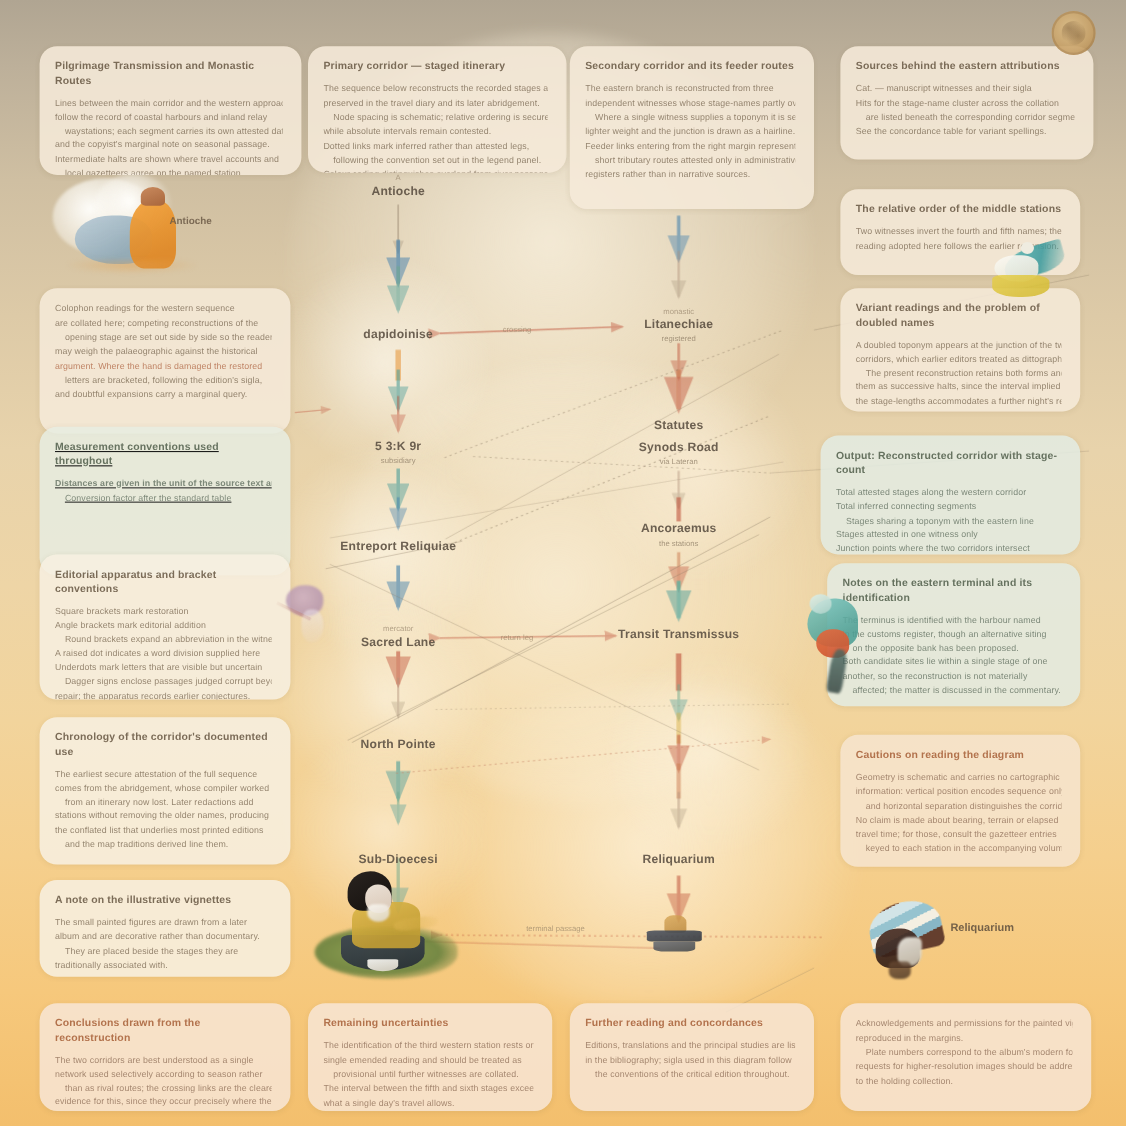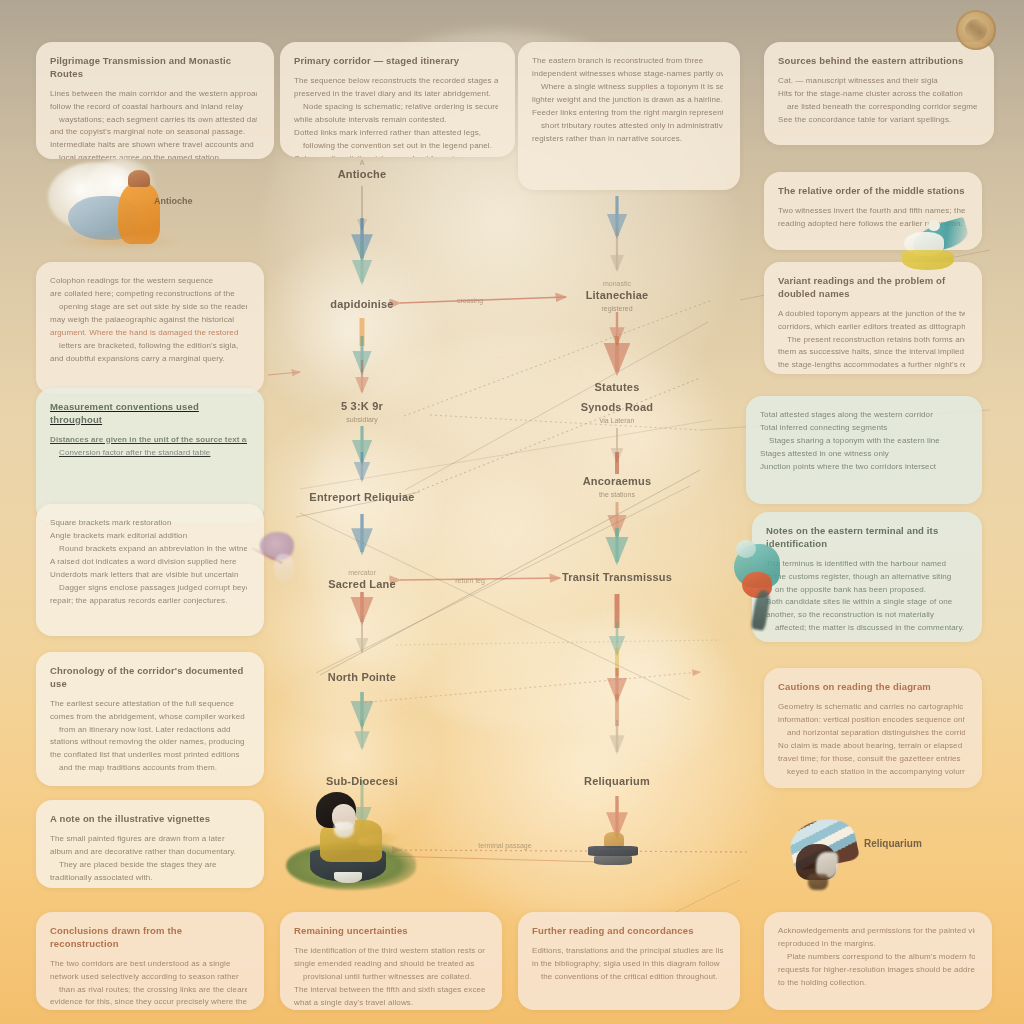--- a/index.html
+++ b/index.html
@@ -531,20 +531,21 @@
         <div class="card-line">The sequence below reconstructs the recorded stages as</div>
         <div class="card-line">preserved in the travel diary and its later abridgement.</div>
         <div class="card-line indent">Node spacing is schematic; relative ordering is secure,</div>
         <div class="card-line">while absolute intervals remain contested.</div>
         <div class="card-line">Dotted links mark inferred rather than attested legs,</div>
         <div class="card-line indent">following the convention set out in the legend panel.</div>
         <div class="card-line">Colour coding distinguishes overland from river passage.</div>
       </div>
     </div>
     <div class="card tone-cream" style="left: 518px; top: 42px; width: 222px; height: 148px;">
+      <div class="card-title">Secondary corridor and its feeder routes</div>
       <div class="card-body">
         <div class="card-line">The eastern branch is reconstructed from three</div>
         <div class="card-line">independent witnesses whose stage-names partly overlap.</div>
         <div class="card-line indent">Where a single witness supplies a toponym it is set in a</div>
         <div class="card-line">lighter weight and the junction is drawn as a hairline.</div>
         <div class="card-line">Feeder links entering from the right margin represent</div>
         <div class="card-line indent">short tributary routes attested only in administrative</div>
         <div class="card-line">registers rather than in narrative sources.</div>
       </div>
     </div>
@@ -587,29 +588,31 @@
     </div>
     <div class="card tone-sage" style="left: 36px; top: 388px; width: 228px; height: 135px; text-decoration: underline;">
       <div class="card-title">Measurement conventions used throughout</div>
       <div class="card-body">
         <div class="card-line strong">Distances are given in the unit of the source text and converted only in the appendix</div>
         <div class="card-line"></div>
         <div class="card-line indent">Conversion factor after the standard table</div>
       </div>
     </div>
     <div class="card tone-mint" style="left: 746px; top: 396px; width: 236px; height: 108px;">
+      <div class="card-title">Output: Reconstructed corridor with stage-count</div>
       <div class="card-body">
         <div class="card-line">Total attested stages along the western corridor</div>
         <div class="card-line">Total inferred connecting segments</div>
         <div class="card-line indent">Stages sharing a toponym with the eastern line</div>
         <div class="card-line">Stages attested in one witness only</div>
         <div class="card-line">Junction points where the two corridors intersect</div>
       </div>
     </div>
     <div class="card tone-ivory" style="left: 36px; top: 504px; width: 228px; height: 132px;">
+      <div class="card-title">Editorial apparatus and bracket conventions</div>
       <div class="card-body">
         <div class="card-line">Square brackets mark restoration</div>
         <div class="card-line">Angle brackets mark editorial addition</div>
         <div class="card-line indent">Round brackets expand an abbreviation in the witness</div>
         <div class="card-line">A raised dot indicates a word division supplied here</div>
         <div class="card-line">Underdots mark letters that are visible but uncertain</div>
         <div class="card-line indent">Dagger signs enclose passages judged corrupt beyond</div>
         <div class="card-line">repair; the apparatus records earlier conjectures.</div>
       </div>
     </div>
@@ -625,21 +628,21 @@
       </div>
     </div>
     <div class="card tone-ivory" style="left: 36px; top: 652px; width: 228px; height: 134px;">
       <div class="card-title">Chronology of the corridor's documented use</div>
       <div class="card-body">
         <div class="card-line">The earliest secure attestation of the full sequence</div>
         <div class="card-line">comes from the abridgement, whose compiler worked</div>
         <div class="card-line indent">from an itinerary now lost. Later redactions add</div>
         <div class="card-line">stations without removing the older names, producing</div>
         <div class="card-line">the conflated list that underlies most printed editions</div>
-        <div class="card-line indent">and the map traditions accounts from them.</div>
+        <div class="card-line indent">and the map traditions derived line them.</div>
       </div>
     </div>
     <div class="card tone-peach" style="left: 764px; top: 668px; width: 218px; height: 120px;">
       <div class="card-title">Cautions on reading the diagram</div>
       <div class="card-body">
         <div class="card-line">Geometry is schematic and carries no cartographic</div>
         <div class="card-line">information: vertical position encodes sequence only,</div>
         <div class="card-line indent">and horizontal separation distinguishes the corridors.</div>
         <div class="card-line">No claim is made about bearing, terrain or elapsed</div>
         <div class="card-line">travel time; for those, consult the gazetteer entries</div>

